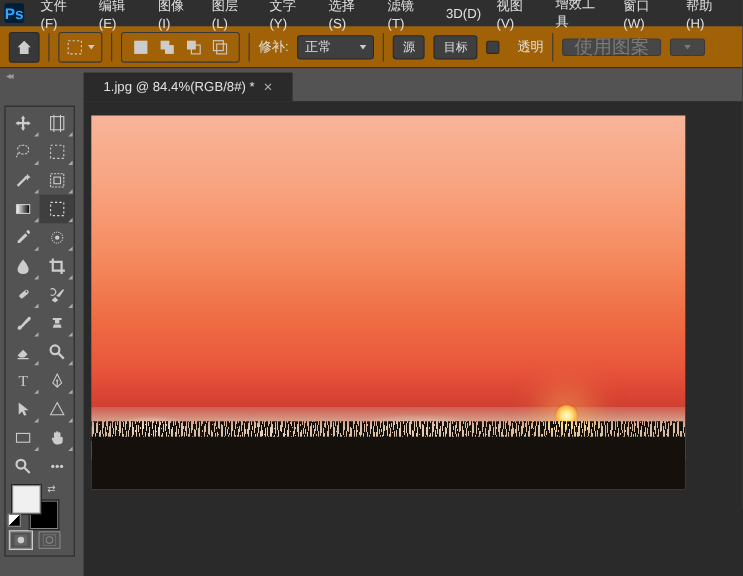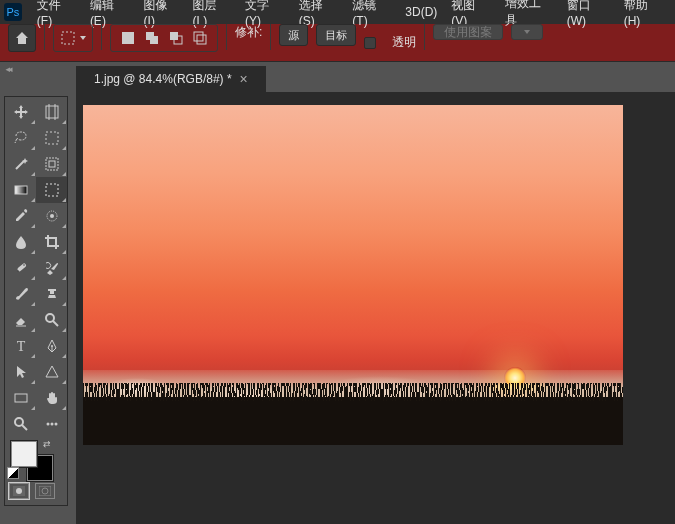--- a/index.html
+++ b/index.html
@@ -18,39 +18,40 @@
     background: #2f2f2f;
     display: flex;
     align-items: center;
     padding: 0 4px;
     gap: 0;
   }
   .ps-logo {
     width: 18px; height: 18px;
     background: #001e36;
     color: #31a8ff;
-    font-size: 11px;
-    font-weight: normal;
+    font-size: 14px;
+    font-weight: bold;
     display: flex;
     align-items: center;
     justify-content: center;
     border-radius: 3px;
     margin-right: 8px;
   }
   .menu-item {
     padding: 3px 7px;
     cursor: default;
     font-size: 12px;
   }
   
   .options-bar {
     height: 38px;
-    background: #7f1d1d;
+    background: #a16207;
     border-bottom: 1px solid #2a2a2a;
     display: flex;
+    align-items: center;
     padding: 0 8px;
     gap: 8px;
   }
   .home-btn {
     width: 28px; height: 28px;
     background: #383838;
     border: 1px solid #2a2a2a;
     border-radius: 3px;
     display: flex;
     align-items: center;
@@ -104,21 +105,21 @@
   }
   .disabled-btn {
     background: #474747;
     border: 1px solid #3a3a3a;
     border-radius: 3px;
     height: 16px;
     padding: 0 10px;
     color: #7a7a7a;
     display: flex;
     align-items: center;
-    font-size: 12px;
+    font-size: 17px;
   }
   
   .dock-collapse {
     position: absolute;
     left: 0; top: 64px;
     width: 16px; height: 10px;
     display: flex;
     justify-content: center;
   }
   .dock-collapse span {
@@ -345,20 +346,24 @@
     <div class="opt-btn">
       <svg width="14" height="14">
           <rect x="1" y="1" width="9" height="9" fill="none" stroke="#ccc"></rect>
           <rect x="4" y="4" width="9" height="9" fill="none" stroke="#ccc"></rect>
         </svg>
     </div>
   </div>
   <div class="vsep"></div>
 
   <span>修补:</span>
+  <div class="select">
+    <span>正常</span>
+    <span class="dropdown-arrow"></span>
+  </div>
   <div class="vsep"></div>
 
   <div class="btn-small">源</div>
   <div class="btn-small">目标</div>
 
   <div style="display:flex;align-items:center;gap:16px;">
     <span class="checkbox"></span>
     <span>透明</span>
   </div>
   <div class="vsep"></div>

